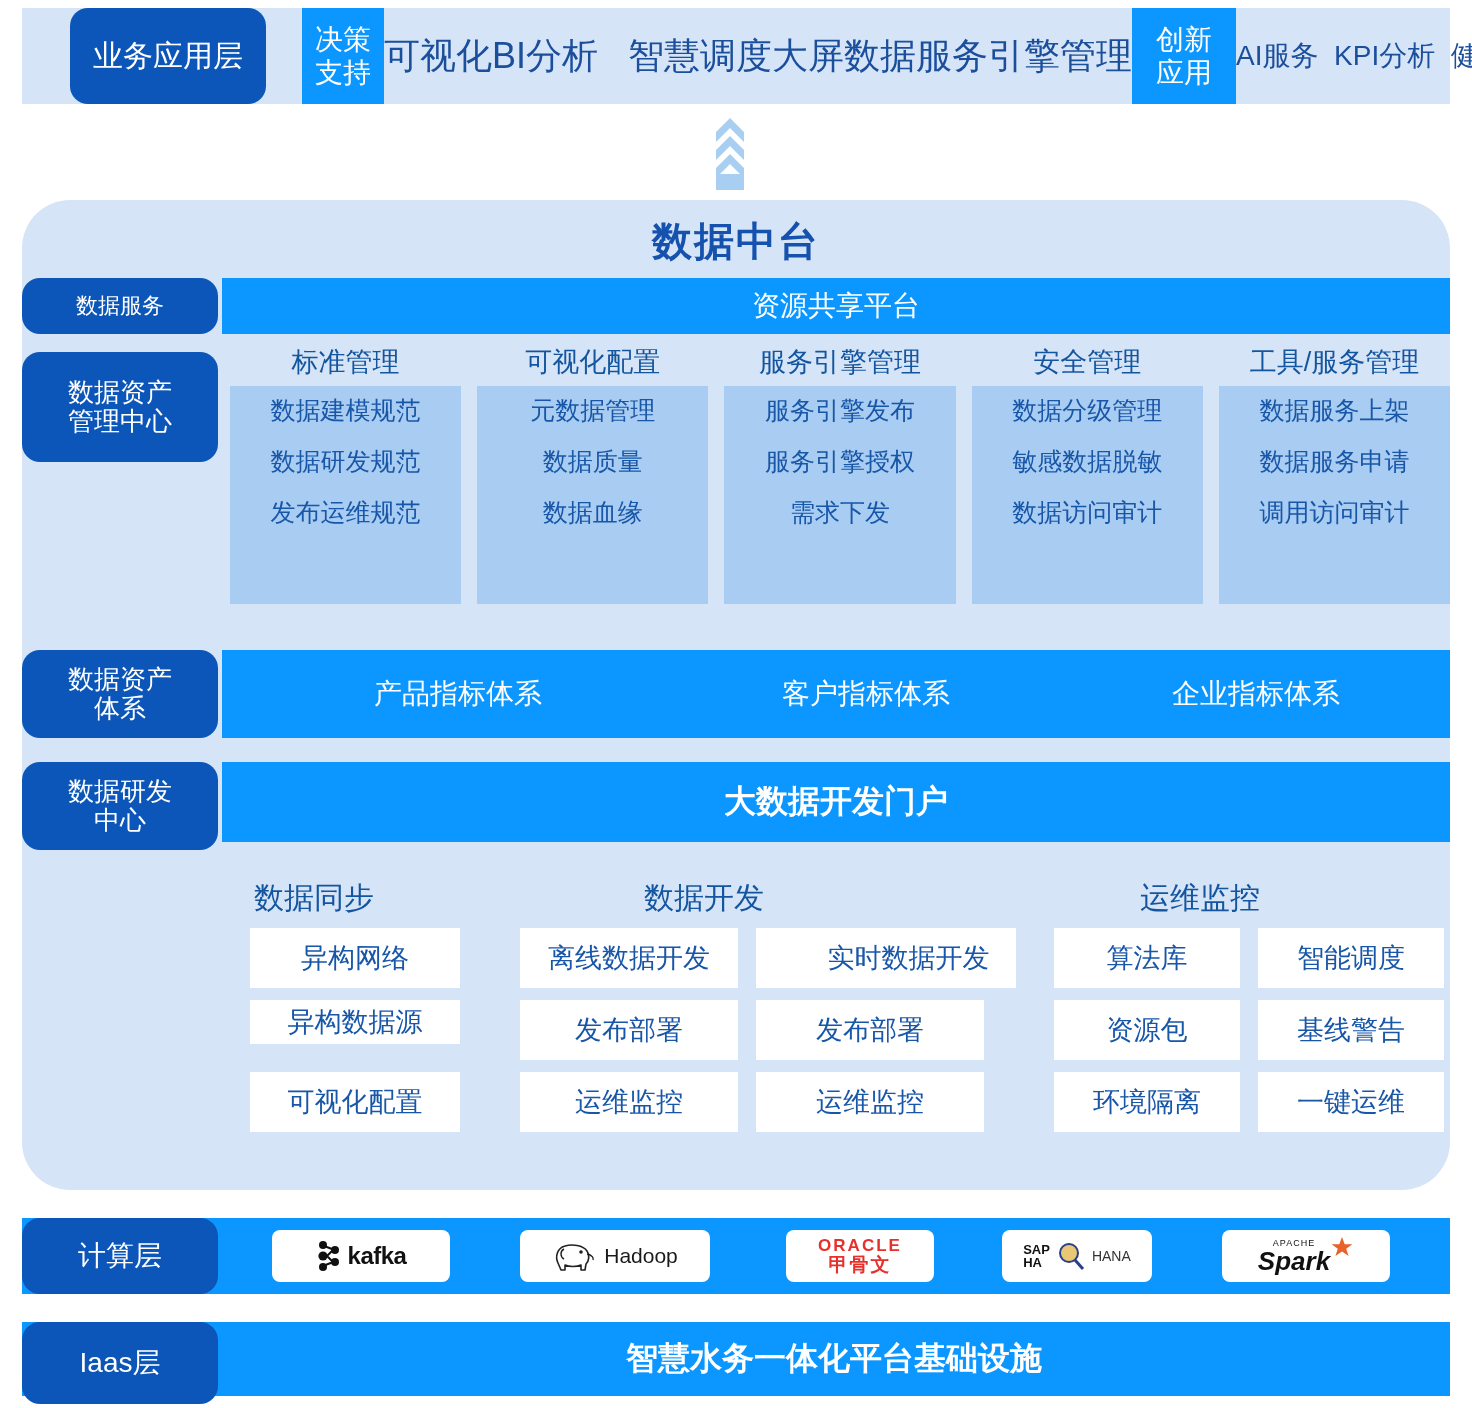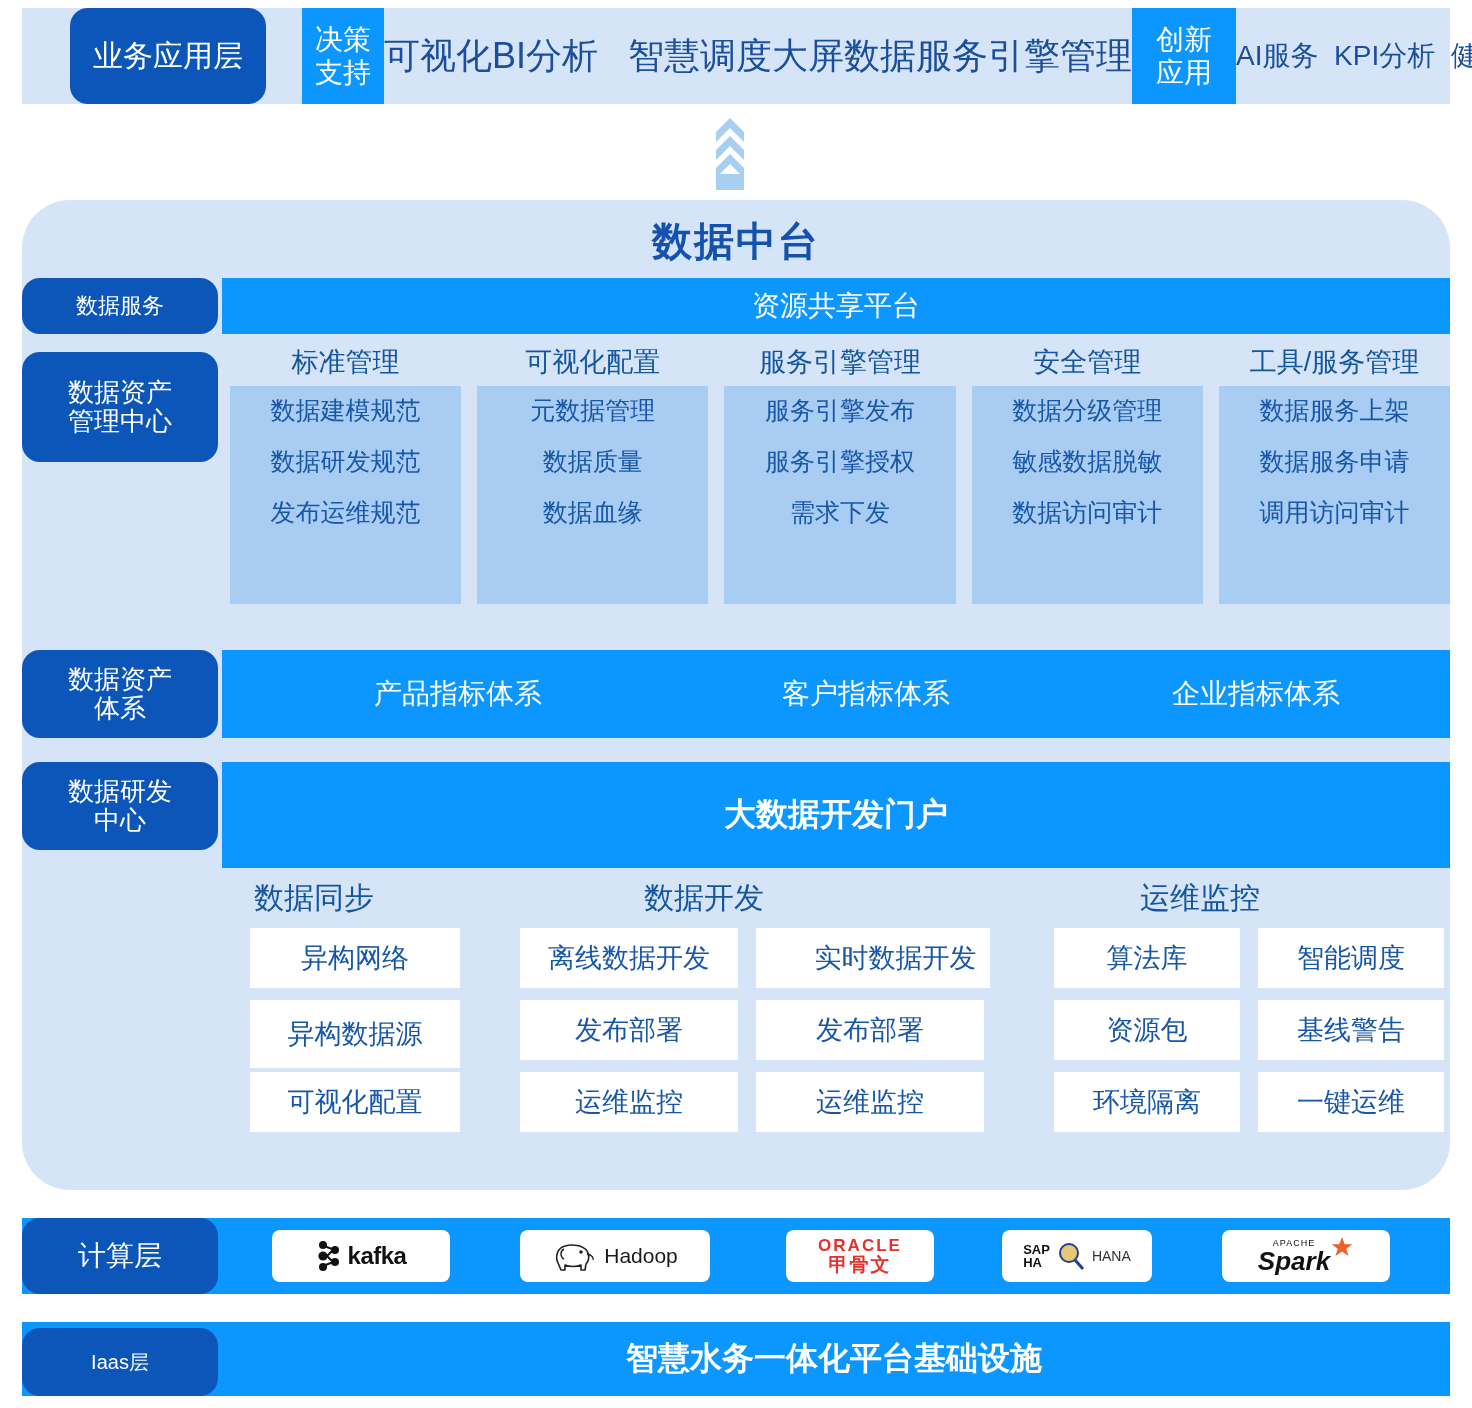--- a/index.html
+++ b/index.html
@@ -127,21 +127,21 @@
     font-size: 26px; z-index: 2;
   }
   .r-sys .itm { color: #fff; font-size: 28px; text-align: center; white-space: nowrap; }
   .r-sys .i1 { position: absolute; left: 152px; }
   .r-sys .i2 { position: absolute; left: 560px; }
   .r-sys .i3 { position: absolute; left: 950px; }
 
   
   .r-dev { position: absolute; left: 0; top: 562px; width: 1428px; height: 88px; }
   .r-dev .bar {
-    position: absolute; left: 200px; top: 0; width: 1228px; height: 106px;
+    position: absolute; left: 200px; top: 0; width: 1228px; height: 80px;
     font-size: 32px; font-weight: bold;
   }
   .r-dev .lbl {
     position: absolute; left: 0; top: 0; width: 196px; height: 88px;
     font-size: 26px; z-index: 2;
   }
 
   
   .groups { position: absolute; left: 0; top: 678px; width: 1428px; height: 280px; }
   .ghead { position: absolute; color: #14559F; font-size: 30px; white-space: nowrap; }
@@ -185,22 +185,22 @@
   .spark-wrap { display: flex; flex-direction: column; align-items: center; line-height: 1; }
   .spark-ap { font-size: 9px; color: #111; letter-spacing: 1px; }
   .spark-t { font-size: 26px; font-style: italic; font-weight: bold; color: #111; }
 
   
   .row-iaas {
     position: absolute; left: 22px; top: 1322px;
     width: 1428px; height: 74px; background: #0B97FF;
   }
   .row-iaas .lbl {
-    position: absolute; left: 0; top: 0; width: 196px; height: 68px;
-    font-size: 20px; z-index: 2; margin-top: 6px;
+    position: absolute; left: 0; top: 0; width: 196px; height: 82px;
+    font-size: 28px; z-index: 2;
   }
   .row-iaas .bar-txt {
     position: absolute; left: 196px; top: 0; width: 1232px; height: 74px;
     display: flex; align-items: center; justify-content: center;
     color: #fff; font-size: 32px; font-weight: bold;
   }
 </style>
 </head>
 <body>
 
@@ -314,28 +314,28 @@
 中心</div>
     </div>
 
     <div class="groups">
 
       <div class="ghead gh1">数据同步</div>
       <div class="ghead gh2">数据开发</div>
       <div class="ghead gh3">运维监控</div>
 
       <div class="wbox" style="left:228px; top:50px;  width:210px; height:60px;">异构网络</div>
-      <div class="wbox" style="left:228px; top:122px; width:210px; height:68px;">异构数据源</div>
+      <div class="wbox" style="left:228px; top:122px; width:210px; height:44px;">异构数据源</div>
       <div class="wbox" style="left:228px; top:194px; width:210px; height:60px;">可视化配置</div>
 
       <div class="wbox" style="left:498px; top:50px;  width:218px; height:60px;">离线数据开发</div>
       <div class="wbox" style="left:498px; top:122px; width:218px; height:60px;">发布部署</div>
       <div class="wbox" style="left:498px; top:194px; width:218px; height:60px;">运维监控</div>
 
-      <div class="wbox" style="left:734px; top:50px;  width:234px; height:60px;padding-left:45px;">实时数据开发</div>
+      <div class="wbox" style="left:734px; top:50px;  width:260px; height:60px;padding-left:45px;">实时数据开发</div>
       <div class="wbox" style="left:734px; top:122px; width:228px; height:60px;">发布部署</div>
       <div class="wbox" style="left:734px; top:194px; width:228px; height:60px;">运维监控</div>
 
       <div class="wbox" style="left:1032px; top:50px;  width:186px; height:60px;">算法库</div>
       <div class="wbox" style="left:1032px; top:122px; width:186px; height:60px;">资源包</div>
       <div class="wbox" style="left:1032px; top:194px; width:186px; height:60px;">环境隔离</div>
 
       <div class="wbox" style="left:1236px; top:50px;  width:186px; height:60px;">智能调度</div>
       <div class="wbox" style="left:1236px; top:122px; width:186px; height:60px;">基线警告</div>
       <div class="wbox" style="left:1236px; top:194px; width:186px; height:60px;">一键运维</div>

